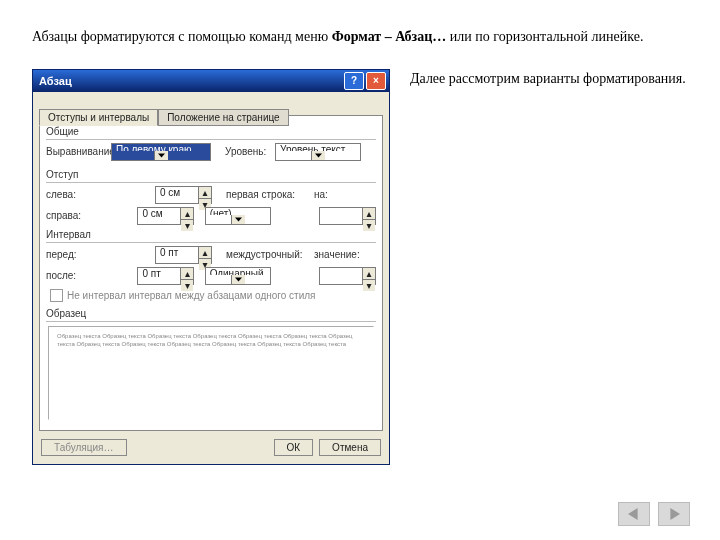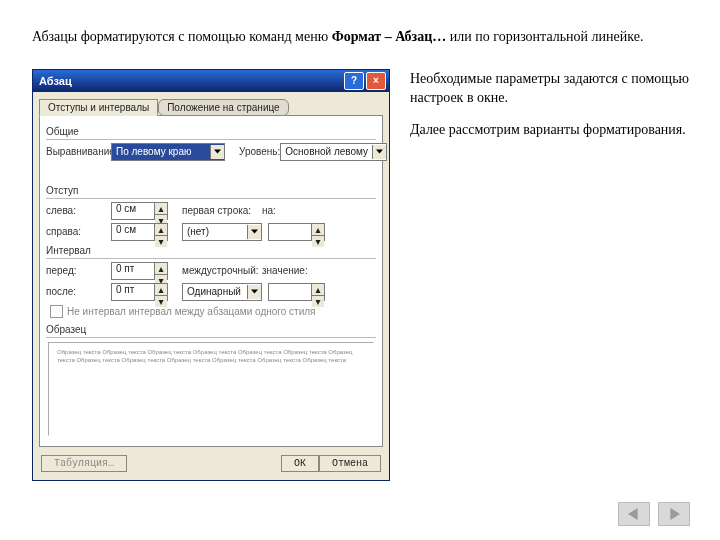--- a/index.html
+++ b/index.html
@@ -57,61 +57,61 @@
     display:flex;
     padding: 6px 6px 0 6px;
     gap:0;
   }
   .tab {
     padding: 2px 8px;
     border:1px solid #888;
     background:#ece9d8;
     font-size:10px;
     position:relative;
-    top:1px;
+    top:11px;
   }
   .tab.active { background:#ece9d8; border-bottom:1px solid #ece9d8; z-index:2; }
-  .tab.inactive { background:#e0ddd0;border-radius:6px; }
+  .tab.inactive { background:#e0ddd0; }
   .tabpage {
     border:1px solid #888;
     margin:0 6px 4px 6px;
     padding:6px 6px 6px 6px;
     background:#ffffff;
   }
   .section-label { font-size:10px; margin:4px 0 2px 0; color:#333; }
   .row { display:flex; align-items:center; margin:3px 0; }
   .lbl { width:65px; font-size:10px; color:#333; }
-  .lbl2 { width:80px; font-size:10px; color:#333; margin-left:14px; }
+  .lbl2 { width:88px; font-size:10px; color:#333; margin-left:14px; }
   .combo {
     display:inline-flex; align-items:center;
-    border:1px solid #7a7a7a; background:#fff; height:16px;
+    border:1px solid #7a7a7a; background:#fff; height:16px;flex-direction:column;
   }
   .combo.sel { background:#2a4b9b; color:#fff; }
   .combo .txt { padding:0 4px; font-size:10px; min-width:60px; white-space:nowrap; overflow:hidden; }
   .combo .arrow {
     width:13px; height:14px; background:#ece9d8; border-left:1px solid #7a7a7a;
     display:flex; align-items:center; justify-content:center; color:#000;
   }
   .arrow svg { width:7px; height:5px; }
   .spin {
-    display:inline-flex; border:1px solid #7a7a7a; background:#fff; height:16px;
+    display:inline-flex; border:1px solid #7a7a7a; background:#fff; height:16px;margin-left:44px;
   }
   .spin .txt { padding:0 4px; font-size:10px; min-width:34px; }
   .spin .updn {
     width:12px; display:flex; flex-direction:column; border-left:1px solid #7a7a7a;
   }
   .spin .updn div { flex:1; background:#ece9d8; display:flex; align-items:center; justify-content:center; }
   .spin .updn div + div { border-top:1px solid #7a7a7a; }
   .chk { display:flex; align-items:center; font-size:10px; color:#888; margin:4px 0 2px 4px; }
   .chk .box { width:11px; height:11px; border:1px solid #999; background:#fff; margin-right:4px; }
   .preview {
     border:1px inset #fff; background:#fff; height:80px; margin:4px 2px; padding:6px 8px;
     font-size:6px; color:#888; overflow:hidden; line-height:1.3;
   }
-  .btnrow { display:flex; justify-content:space-between; align-items:flex-start; padding:4px 8px 8px 8px;font-family:Liberation Mono, monospace; }
+  .btnrow { display:flex; justify-content:space-between; align-items:flex-start; padding:4px 8px 8px 8px; }
   .btn {
     border:1px solid #888; background:#ece9d8; padding:2px 12px; font-size:10px;
   }
   .btn.disabled { color:#888; }
   .rightcol { flex:1; font-size:14px; line-height:1.4; }
   .rightcol p { margin:0 0 12px 0; }
   .navarrows {
     position:absolute; right:30px; bottom:14px; display:flex; gap:8px;
   }
   .nav {
@@ -149,30 +149,30 @@
         <span class="combo sel">
           <span class="txt" style="min-width:90px">По левому краю</span>
           <span class="arrow">
               <svg viewBox="0 0 10 6">
                 <path d="M0 0h10L5 6z"></path>
               </svg>
             </span>
         </span>
         <span class="lbl2" style="width:50px">Уровень:</span>
         <span class="combo">
-          <span class="txt" style="min-width:76px">Основной левому</span>
-          <span class="arrow">
-              <svg viewBox="0 0 10 6">
-                <path d="M0 0h10L5 6z"></path>
-              </svg>
-            </span>
-        </span>
-      </div>
-
-      <div class="section-label" style="margin-top:24px">Отступ</div>
+          <span class="txt" style="min-width:76px">Уровень текст</span>
+          <span class="arrow">
+              <svg viewBox="0 0 10 6">
+                <path d="M0 0h10L5 6z"></path>
+              </svg>
+            </span>
+        </span>
+      </div>
+
+      <div class="section-label" style="margin-top:8px">Отступ</div>
       <div class="grp-line"></div>
       <div class="row">
         <span class="lbl">слева:</span>
         <span class="spin">
           <span class="txt">0 см</span>
           <span class="updn">
               <div>▴</div>
               <div>▾</div>
             </span>
         </span>
@@ -253,29 +253,28 @@
         <span>Не интервал интервал между абзацами одного стиля</span>
       </div>
 
       <div class="section-label" style="margin-top:6px">Образец</div>
       <div class="grp-line"></div>
       <div class="preview">Образец текста Образец текста Образец текста Образец текста Образец текста Образец текста Образец текста Образец текста Образец текста Образец текста Образец текста Образец текста Образец текста</div>
     </div>
 
     <div class="btnrow">
       <span class="btn disabled">Табуляция…</span>
-      <span style="display:flex; ">
+      <span style="display:flex; gap:6px">
         <span class="btn">ОК</span>
         <span class="btn">Отмена</span>
       </span>
     </div>
   </div>
 
   <div class="rightcol">
-    <p>Необходимые параметры задаются с помощью настроек в окне.</p>
     <p>Далее рассмотрим варианты форматирования.</p>
   </div>
 </div>
 
 <div class="navarrows">
   <div class="nav">
     <svg viewBox="0 0 10 10">
         <path d="M8 0v10L0 5z"></path>
       </svg>
   </div>

